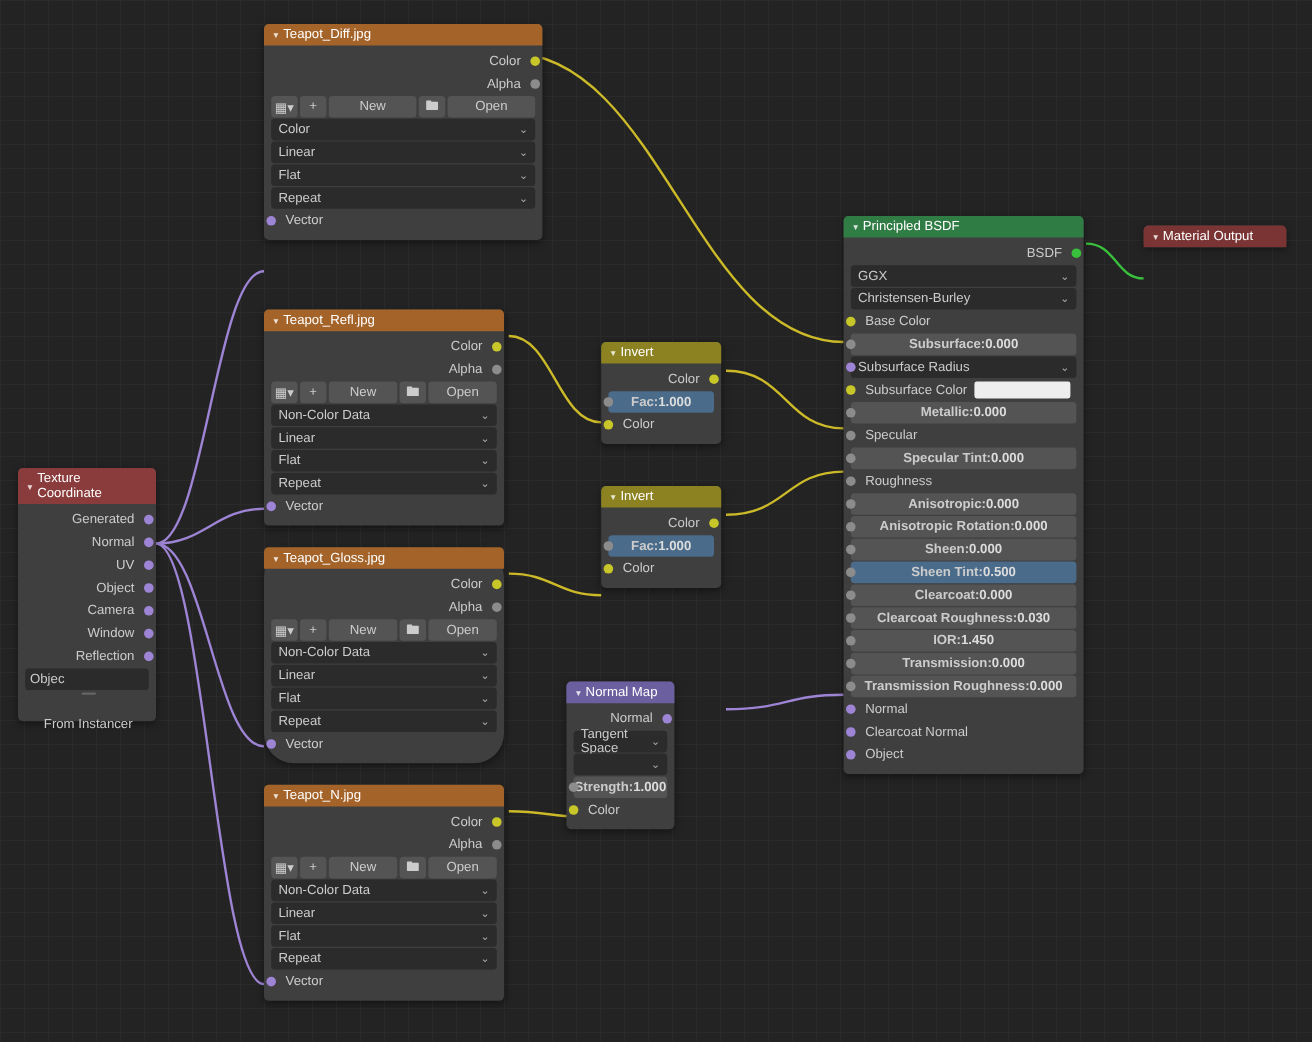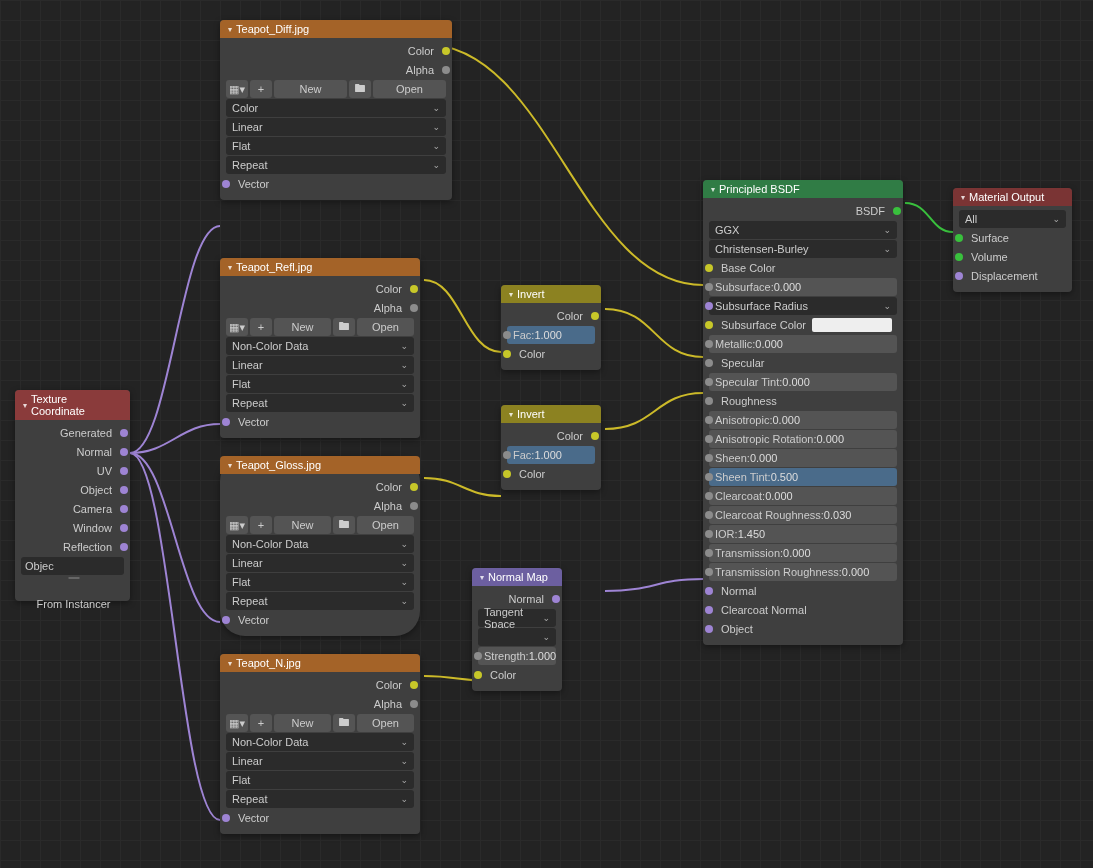--- a/index.html
+++ b/index.html
@@ -13,21 +13,21 @@
   .hdr-red    { background: #8a3b3b; }
   .hdr-orange { background: #a46328; }
   .hdr-yellow { background: #8c8221; }
   .hdr-purple { background: #6c5fa0; }
   .hdr-green  { background: #307c45; }
   .hdr-darkred{ background: #7a3434; }
   .node-body { padding: 3px 6px 6px 6px; }
   .row { display: flex; align-items: center; height: 18px; margin: 1px 0; position: relative; }
   .row.right { justify-content: flex-end; padding-right: 12px; }
   .row.left  { justify-content: flex-start; padding-left: 12px; }
-  .row.field { background: #545454; border-radius: 3px; padding: 0 6px; justify-content: flex-start; }
+  .row.field { background: #545454; border-radius: 3px; padding: 0 6px; justify-content: center; font-weight: bold; }
   .row.field .val { color: #ddd; }
   .row.field.blue { background: #4a6b8a; }
   .row.drop { background: #2b2b2b; border-radius: 3px; padding: 0 6px; justify-content: space-between; }
   .row.drop::after { content: "⌄"; font-size: 9px; color: #aaa; margin-left: 4px; }
   .socket { width: 8px; height: 8px; border-radius: 50%; position: absolute; top: 5px; }
   .sock-out { right: -4px; }
   .sock-in  { left: -4px; }
   .sc-yellow { background: #c7c729; }
   .sc-grey   { background: #8c8c8c; }
   .sc-purple { background: #9e84d4; }
@@ -458,30 +458,13 @@
         <span class="socket sock-in sc-purple"></span>
         <span>Object</span>
       </div>
   </div>
 </div>
 
 <div class="node" style="left:953px; top:188px; width:119px;">
   <div class="node-header hdr-darkred">
       <span>Material Output</span>
     </div>
-  <div class="node-body">
-    <div class="row drop">
-        <span>All</span>
-      </div>
-    <div class="row left">
-        <span class="socket sock-in sc-green"></span>
-        <span>Surface</span>
-      </div>
-    <div class="row left">
-        <span class="socket sock-in sc-green"></span>
-        <span>Volume</span>
-      </div>
-    <div class="row left">
-        <span class="socket sock-in sc-purple"></span>
-        <span>Displacement</span>
-      </div>
-  </div>
 </div>
 
 </body></html>

